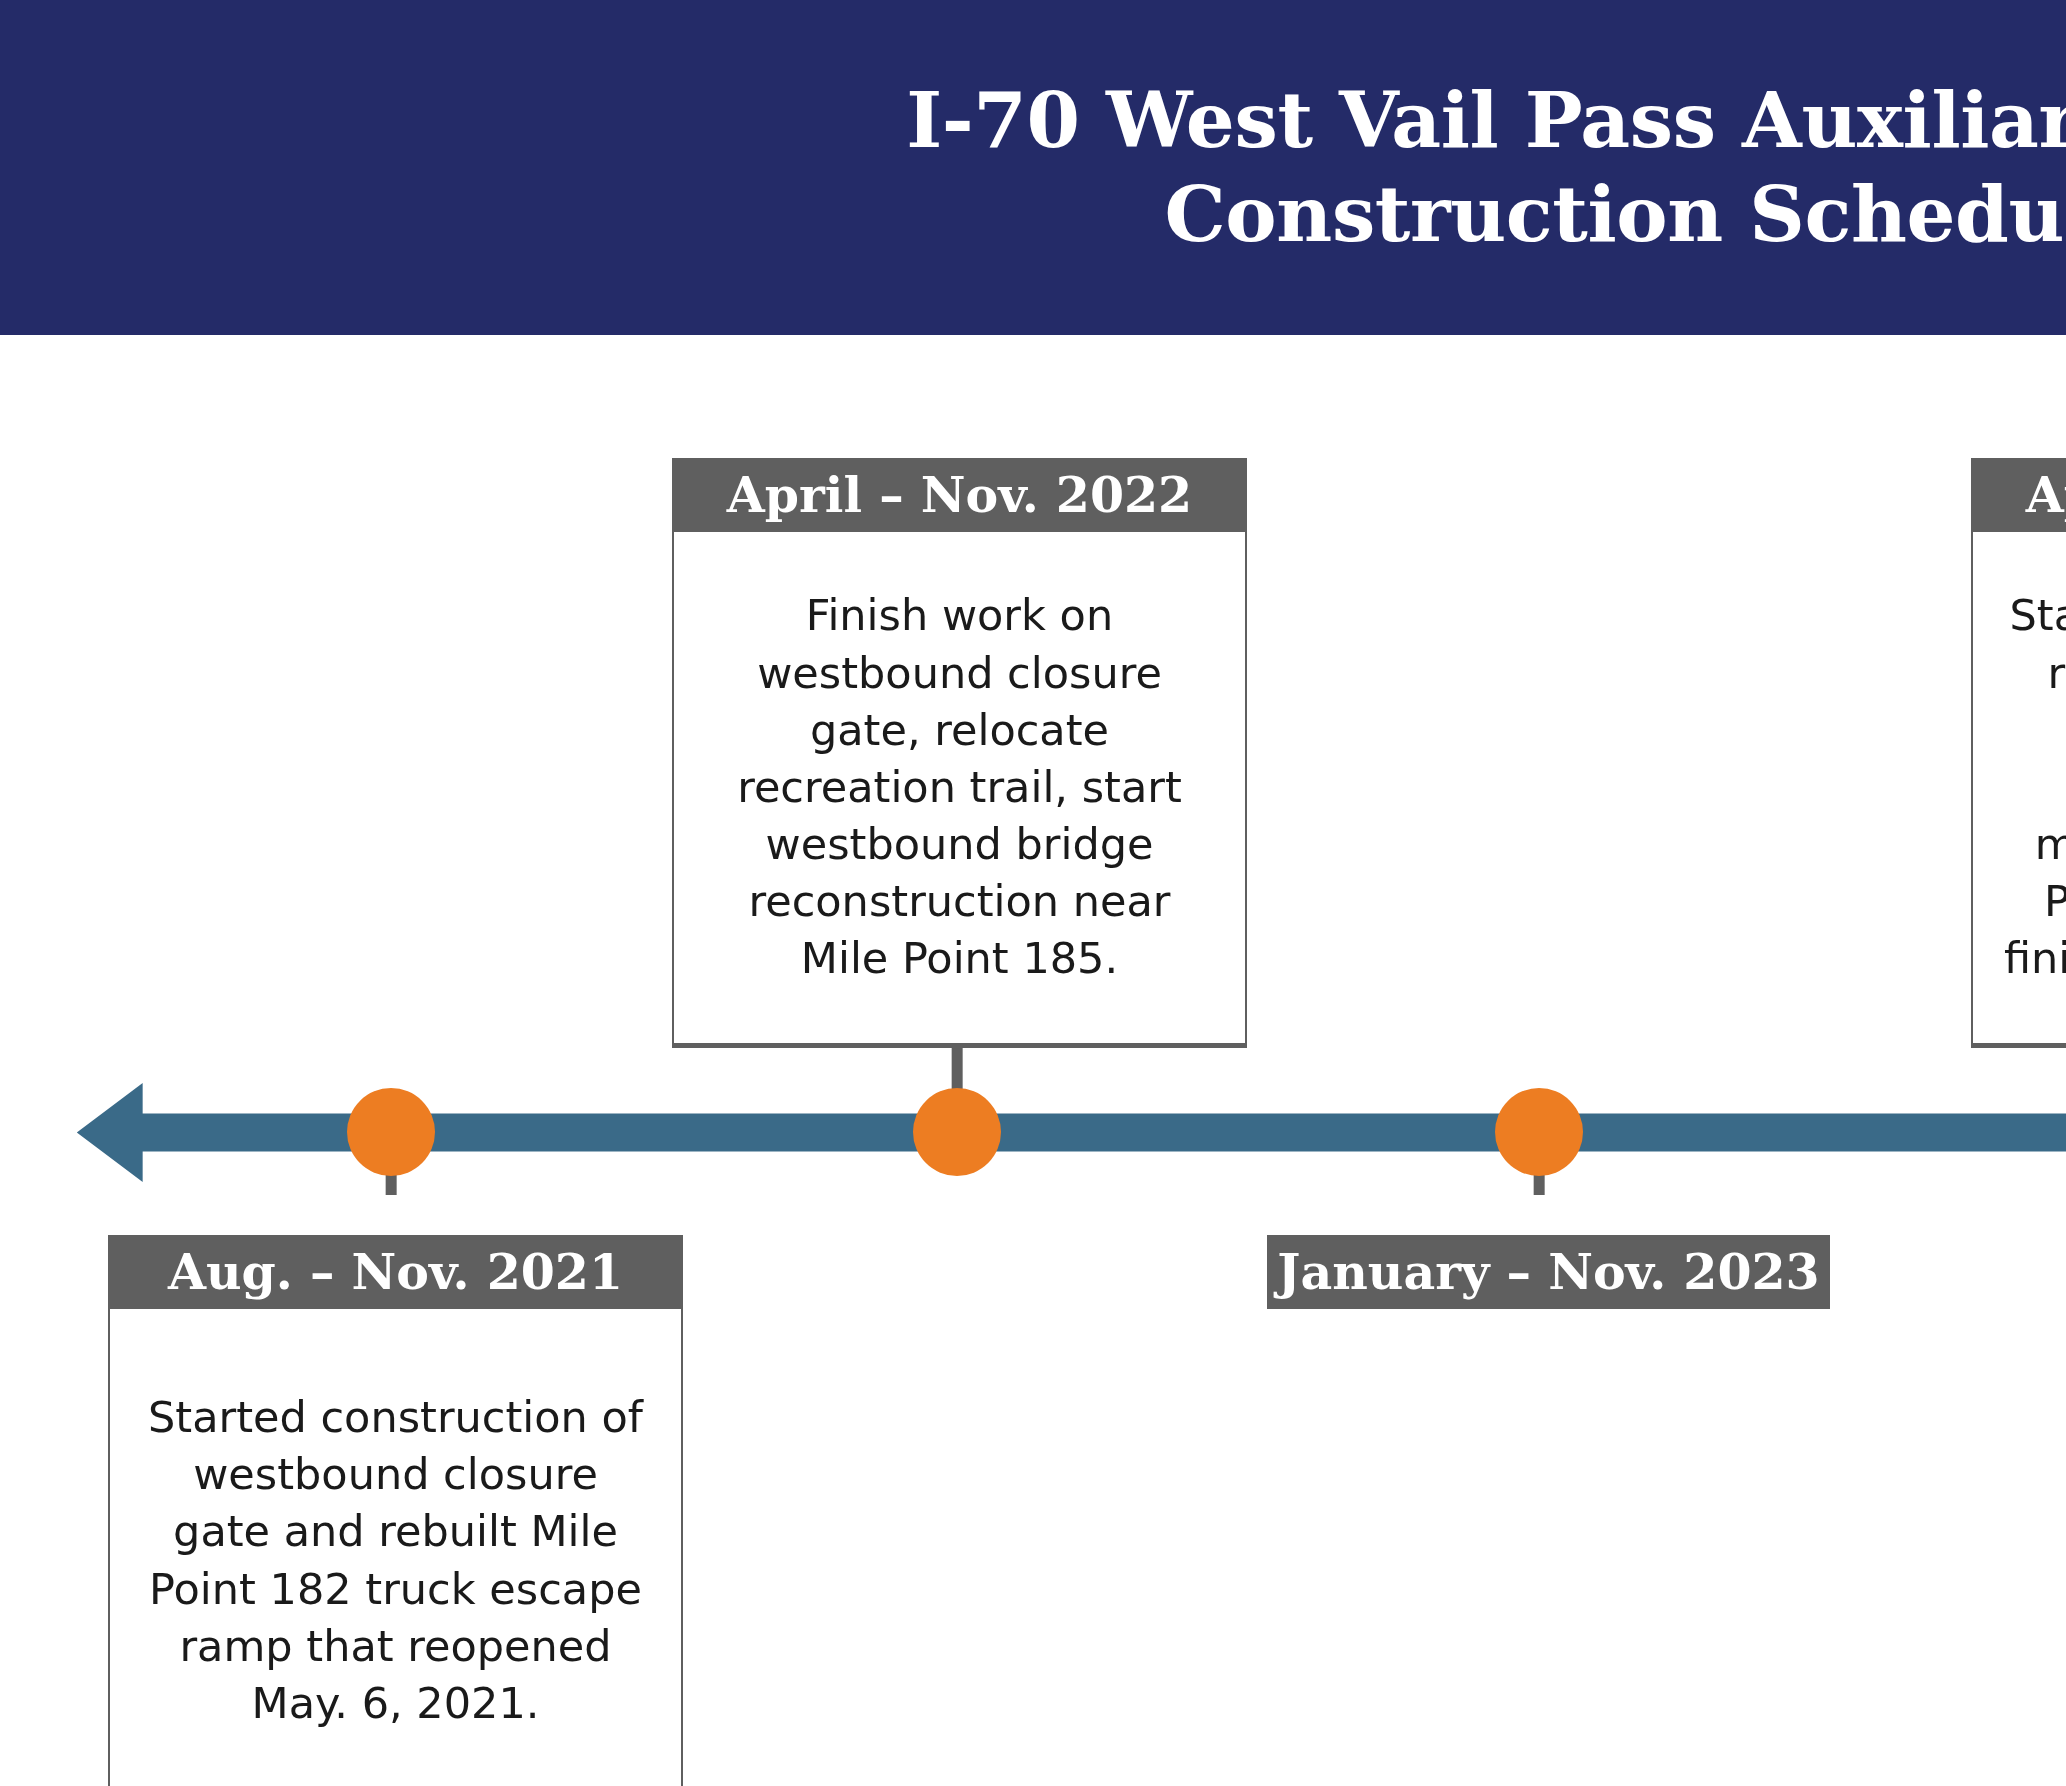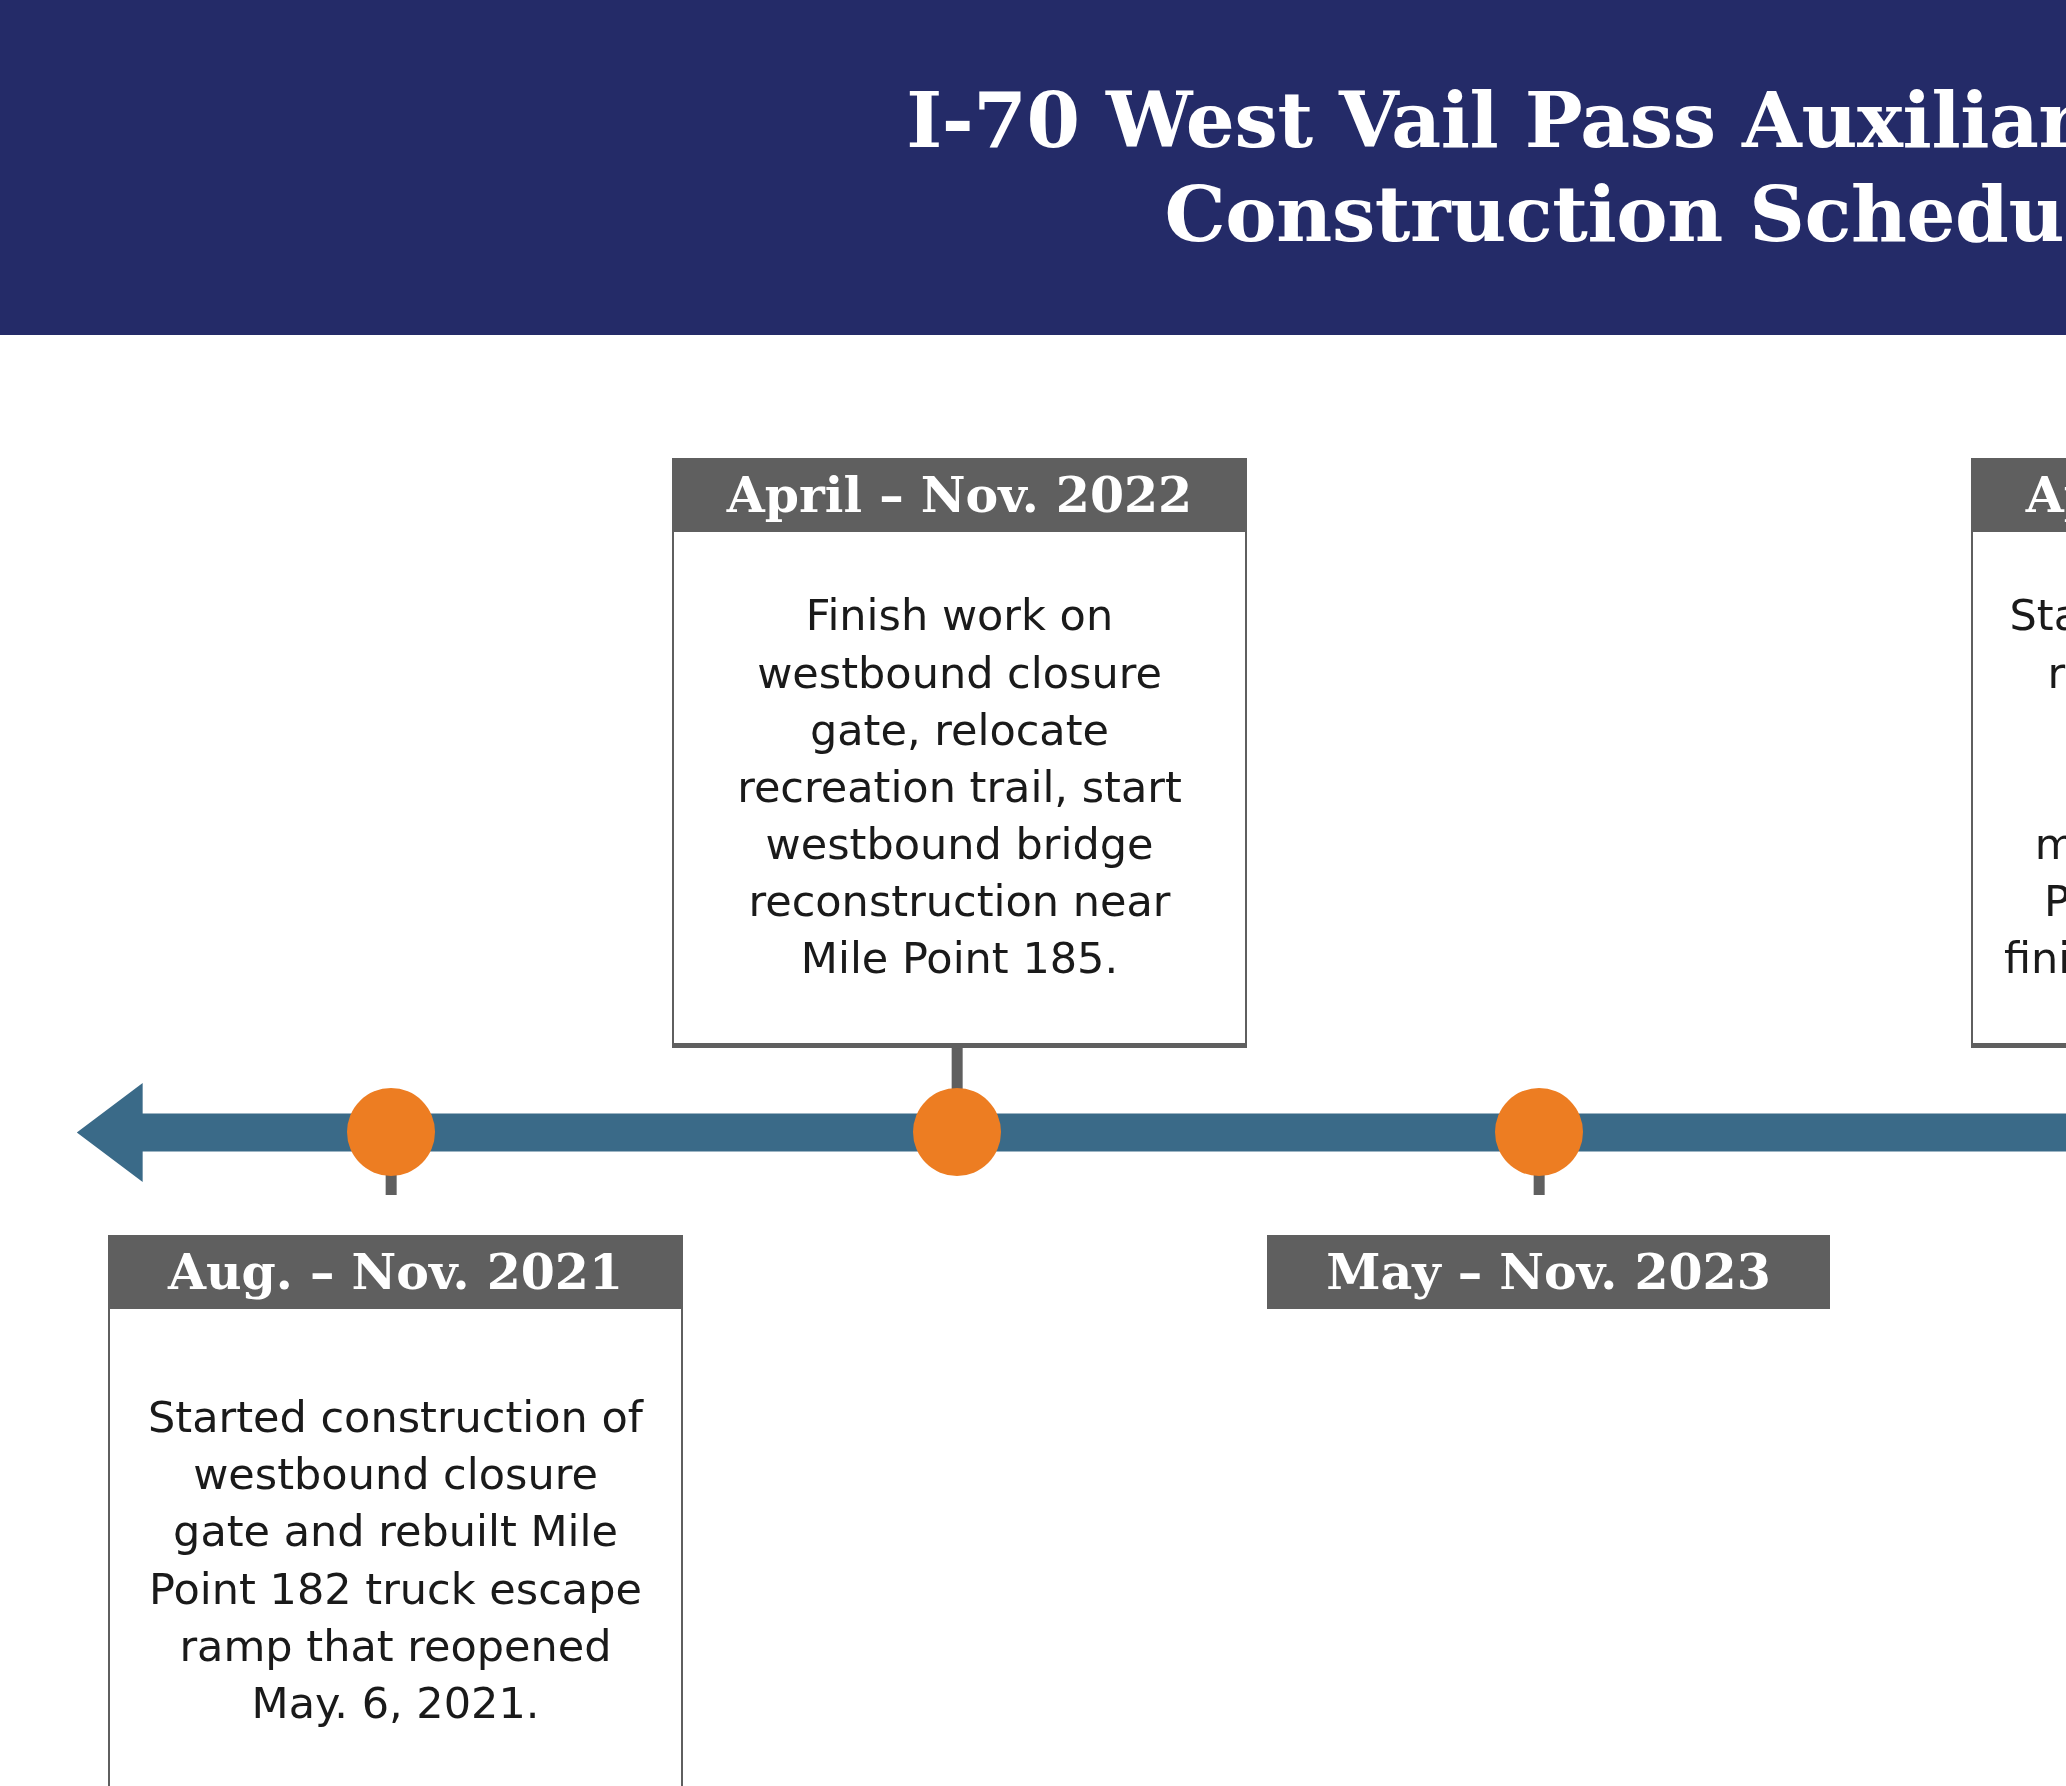--- a/index.html
+++ b/index.html
@@ -151,15 +151,15 @@
 </div>
 
 <div class="card down" id="card-2021">
   <div class="card-header">Aug. – Nov. 2021</div>
   <div class="card-body-wrap">
     <div class="card-body">Started construction of westbound closure gate and rebuilt Mile Point 182 truck escape ramp that reopened May. 6, 2021.</div>
   </div>
 </div>
 
 <div class="card down" id="card-2023">
-  <div class="card-header">May – Nov. 2023</div>
+  <div class="card-header">January – Nov. 2023</div>
 </div>
 
 
 </body></html>

